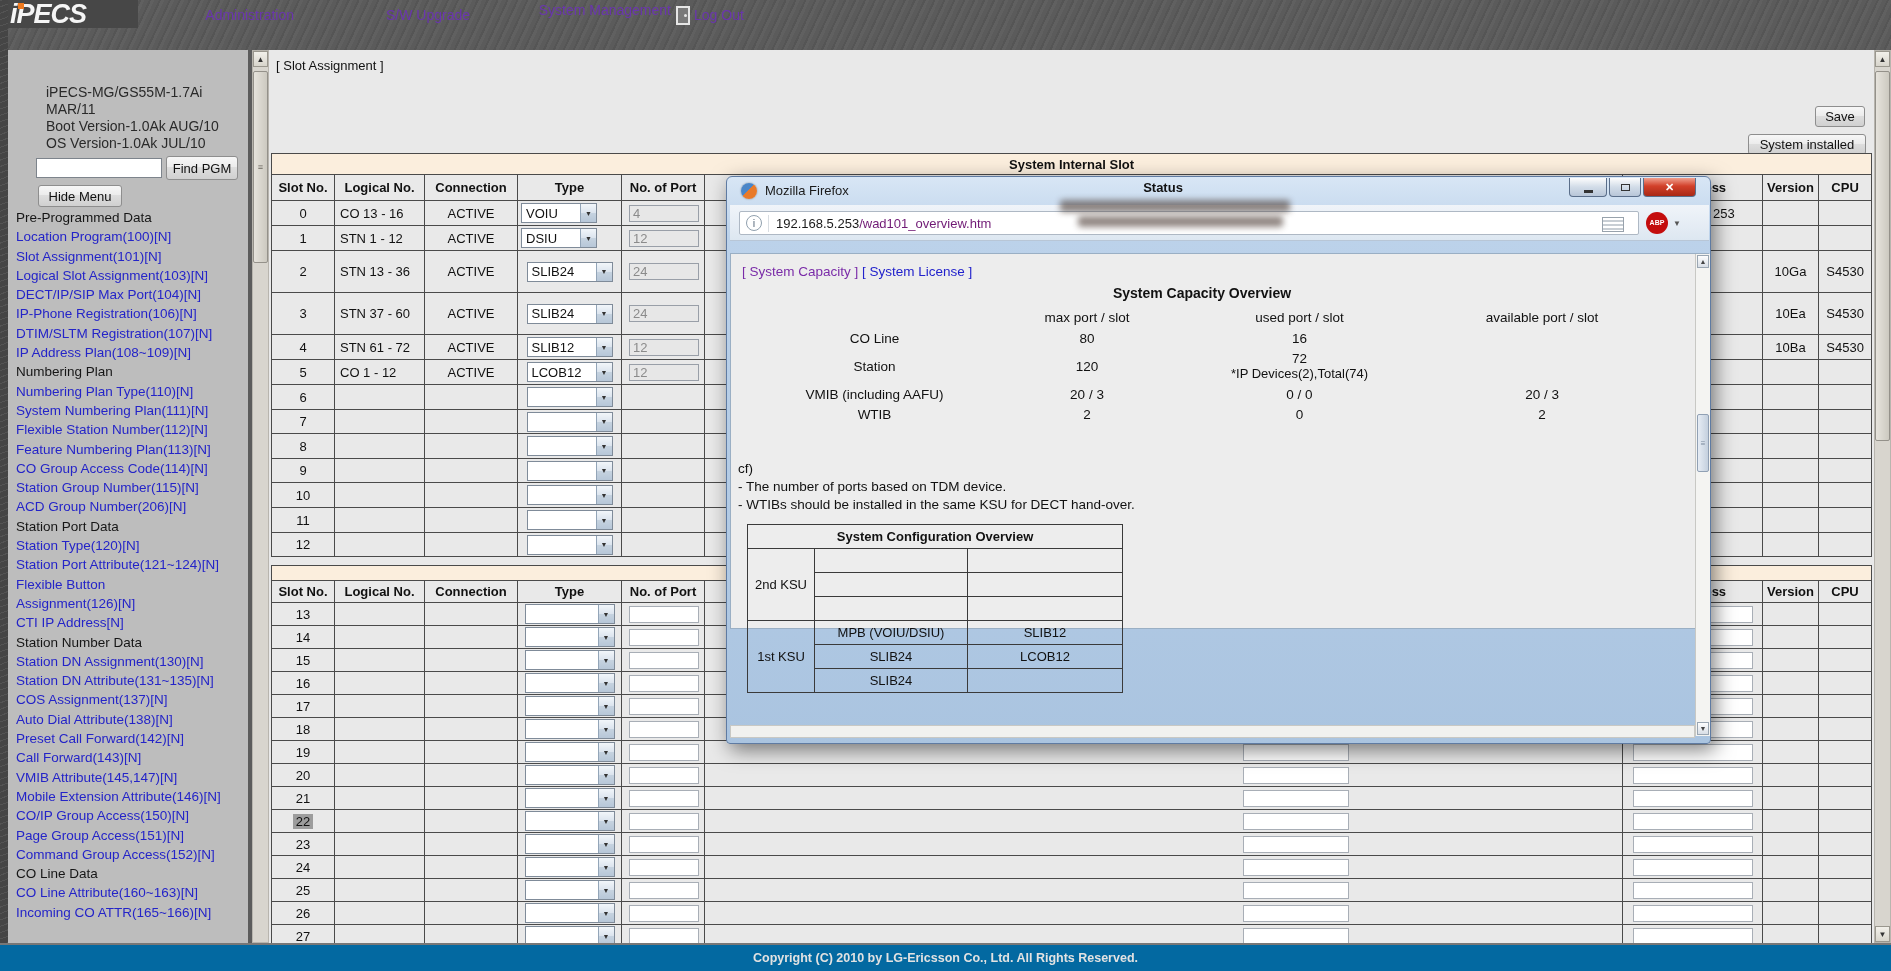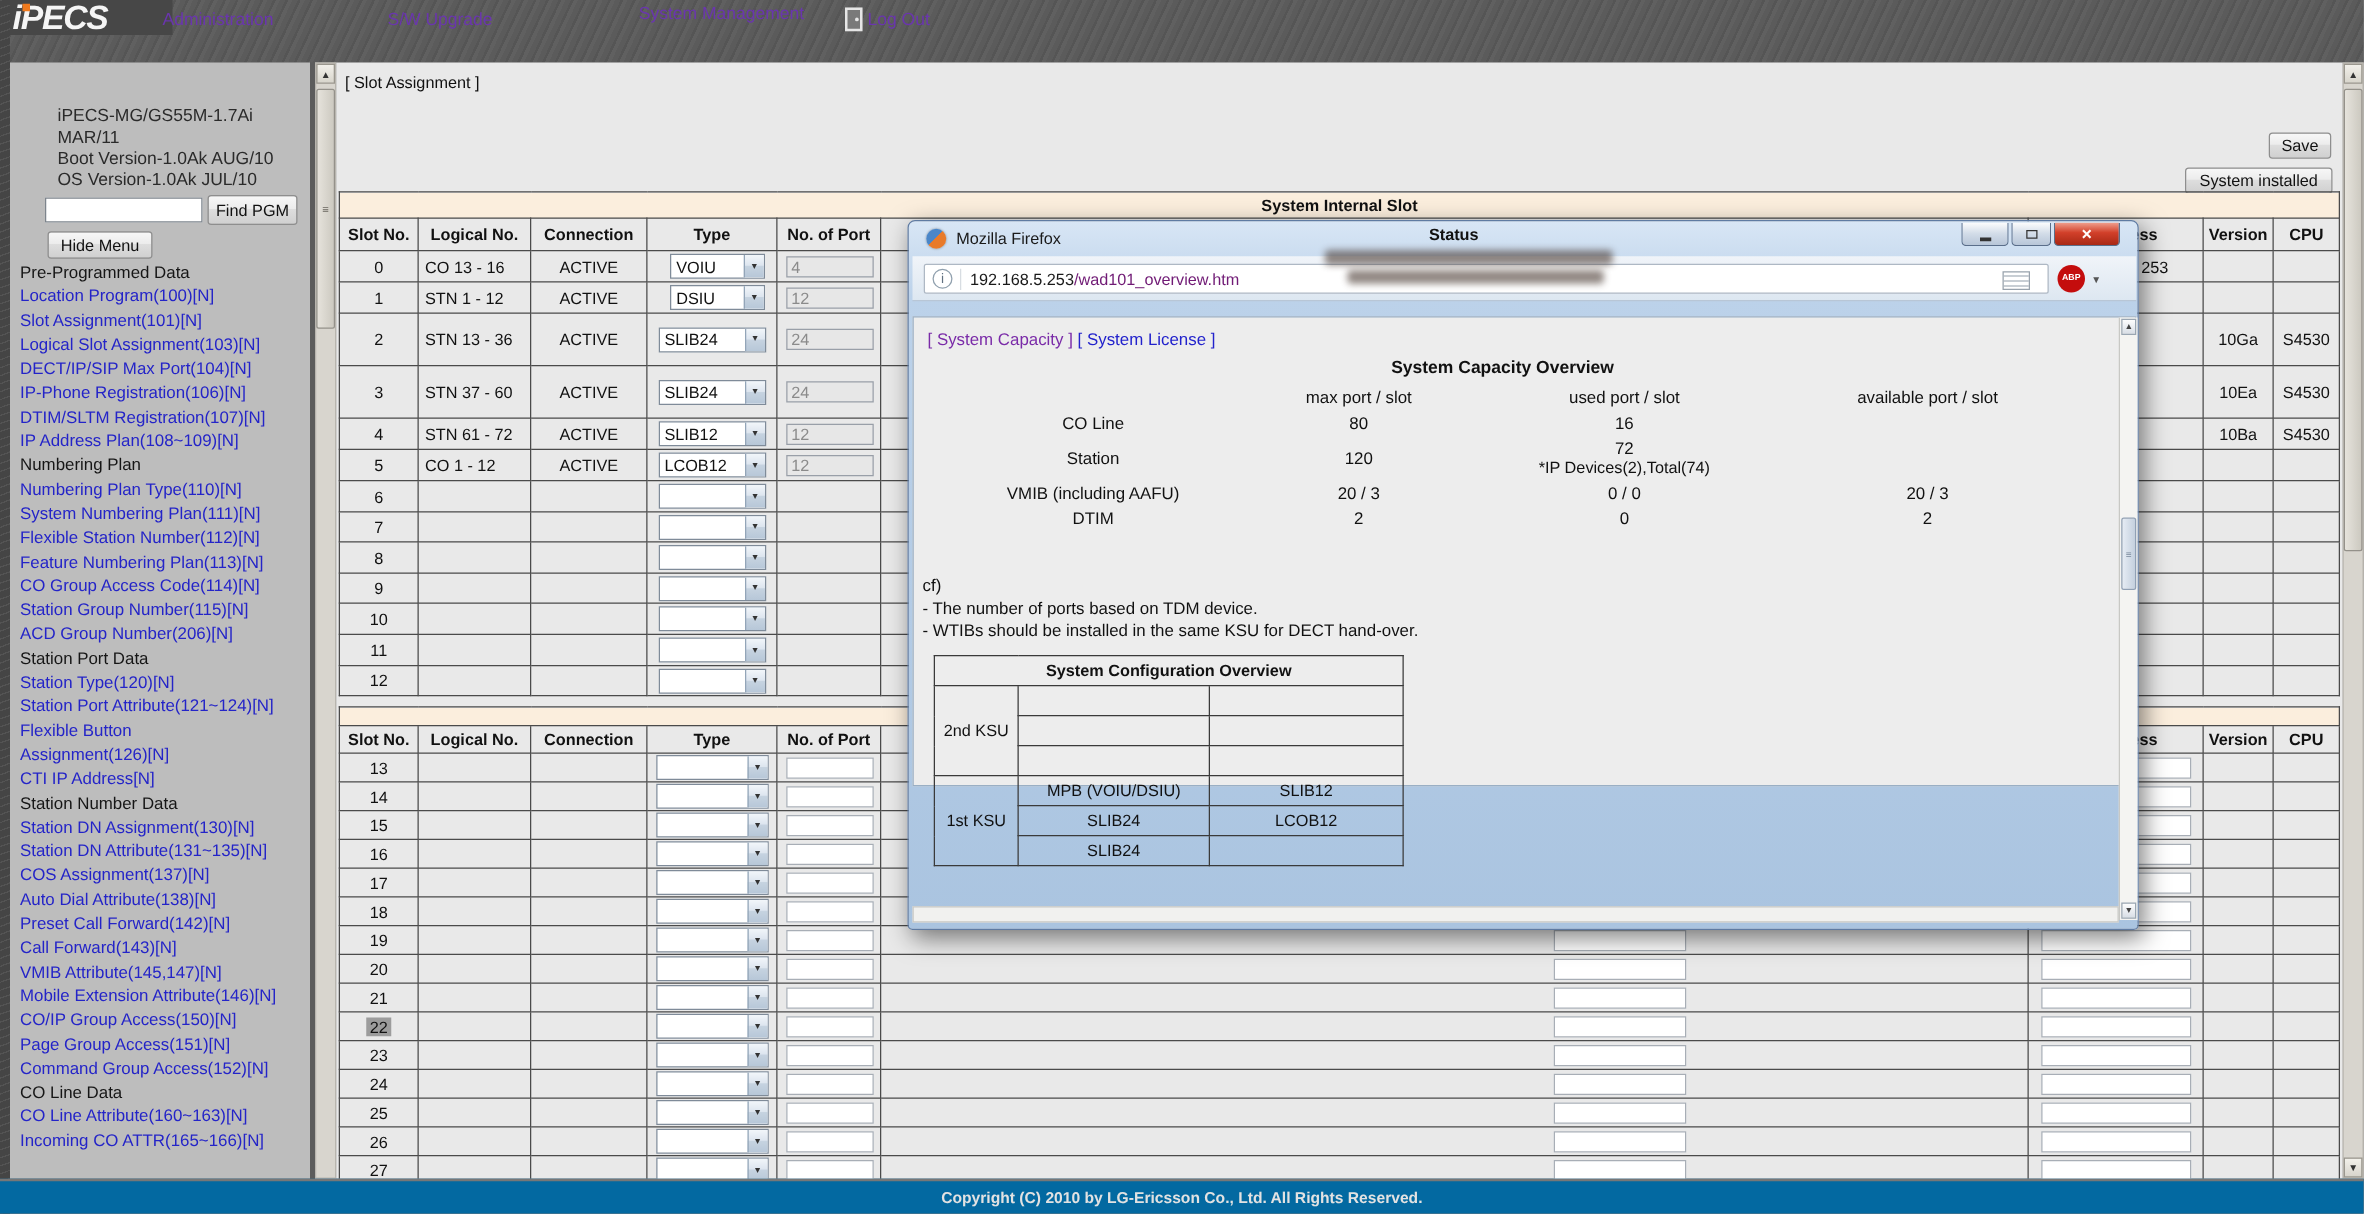--- a/index.html
+++ b/index.html
@@ -6,21 +6,21 @@
   body{width:1891px;height:971px;position:relative;overflow:hidden;
        background:#5c5c5c;font-family:"Liberation Sans",sans-serif;color:#111}
   
   #topbar{position:absolute;left:0;top:0;width:1891px;height:50px;
     background:#5b5b5b;
     background-image:repeating-linear-gradient(115deg,rgba(0,0,0,.07) 0 2px,rgba(255,255,255,.03) 2px 5px,transparent 5px 9px)}
   .logo{position:absolute;left:0;top:0;width:128px;height:28px;background:#474747;
     font-size:27px;font-weight:bold;font-style:italic;color:#f5f5f5;letter-spacing:-1px;
     padding-left:10px;line-height:28px}
   .logo-dot{position:absolute;left:18px;top:3px;width:6px;height:6px;background:#f07a1e}
-  .nav{position:absolute;top:7px;font-size:14px;color:#6a35ae;text-align:left;cursor:pointer;text-decoration:none;display:block}
+  .nav{position:absolute;top:7px;font-size:14px;color:#6a35ae;text-align:right;cursor:pointer;text-decoration:none;display:block}
   .nav0{left:130px;width:164px}
   .nav1{left:310px;width:160px}
   .nav2{left:511px;width:160px;top:2px;line-height:16px;white-space:normal}
   .nav3{left:694px;width:70px;text-align:left}
   .door{position:absolute;left:676px;top:6px;width:10px;height:15px;border:2px solid #e6e6e6;background:#7a7a7a}
   .door:after{content:"";position:absolute;right:1px;top:6px;width:3px;height:3px;border-radius:50%;background:#e6e6e6}
   
   #strip{position:absolute;left:0;top:0;width:8px;height:971px;background:#454545;
     background-image:repeating-linear-gradient(160deg,rgba(255,255,255,.08) 0 1px,transparent 1px 6px)}
   
@@ -52,21 +52,21 @@
   .slot-table{position:absolute;left:2px;border-collapse:collapse;table-layout:fixed;width:1600px}
   .slot-table td,.slot-table th{border:1px solid #4a4a4a;padding:0;font-size:13px;color:#111;overflow:hidden}
   .slot-table th{font-size:13px}
   #t1{top:103px} #t2{top:515px}
   .band{background:#fbeedd;text-align:center;font-weight:bold;font-size:13.5px}
   .c-slot{text-align:center}
   .c-log{text-align:left;padding-left:5px !important}
   .c-conn{text-align:center}
   .hl{background:#9c9c9c;padding:0 3px}
   .dd{height:20px;background:#fff;border:1px solid #7f8b99;display:flex;align-items:center;box-sizing:border-box;cursor:pointer}
-  .dd-wide{width:76px;margin-left:18px}
+  .dd-wide{width:76px;margin-left:3px}
   .dd-mid{width:86px;margin:0 auto}
   .dd-low{width:90px;margin:0 auto}
   .dd .lbl{flex:1;padding-left:4px;font-size:13px;white-space:nowrap;overflow:hidden;text-align:left}
   .ddb{width:15px;height:18px;background:linear-gradient(#f2f6fa,#dbe4ee 50%,#c6d3e0 50%,#b7c7d8);
     border-left:1px solid #93a5b8;display:flex;align-items:center;justify-content:center;font-size:7px;color:#333}
   .porti{display:block;width:70px;height:17px;margin-left:7px;border:1px solid #999fa8;background:#e7e7e7;
     color:#8b8b8b;font-size:13px;padding:0 3px;box-sizing:border-box;font-family:inherit}
   .wht{background:#fff !important;color:#222 !important;border-color:#a8aeb6 !important}
   .stati{display:block;width:106px;height:17px;margin-left:538px;border:1px solid #a8aeb6;background:#fff;box-sizing:border-box}
   .ipi{display:block;width:120px;height:17px;margin:0 auto;border:1px solid #a8aeb6;background:#fff;box-sizing:border-box}
@@ -884,21 +884,21 @@
             </td>
             <td></td>
           </tr>
           <tr style="height: 20px;">
             <td>VMIB (including AAFU)</td>
             <td>20 / 3</td>
             <td>0 / 0</td>
             <td>20 / 3</td>
           </tr>
           <tr style="height: 20px;">
-            <td>DTIM</td>
+            <td>WTIB</td>
             <td>2</td>
             <td>0</td>
             <td>2</td>
           </tr>
         </tbody>
       </table>
     <div id="pnotes">
         <div>cf)</div>
         <div>- The number of ports based on TDM device.</div>
         <div>- WTIBs should be installed in the same KSU for DECT hand-over.</div>

